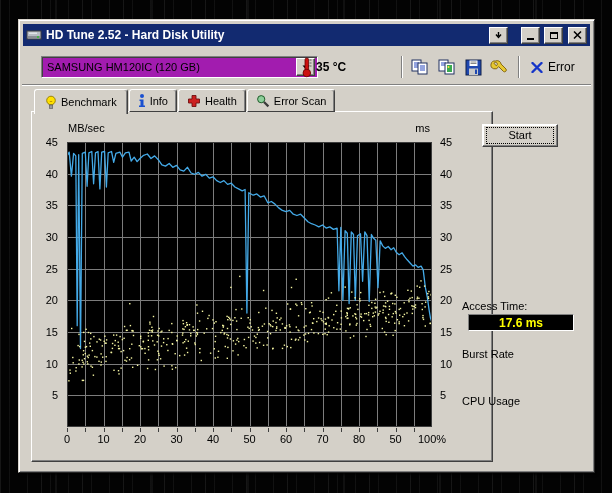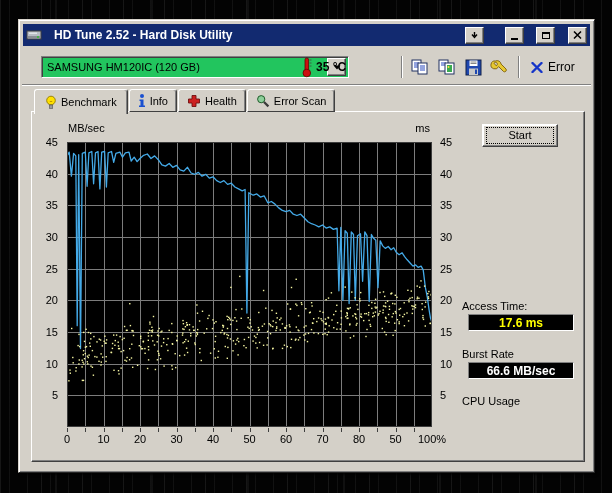--- a/index.html
+++ b/index.html
@@ -7,30 +7,30 @@
     font-family:"Liberation Sans",sans-serif;-webkit-font-smoothing:none;}
   .desktop::before{content:"";position:absolute;inset:0;
     background:
       repeating-linear-gradient(90deg, rgba(80,80,80,.25) 0 1px, transparent 1px 9px, rgba(100,100,100,.14) 9px 10px, transparent 10px 27px, rgba(70,70,70,.22) 27px 28px, transparent 28px 41px),
       repeating-linear-gradient(90deg, transparent 0 55px, rgba(130,130,130,.10) 55px 57px, transparent 57px 96px);}
   .window{position:absolute;left:18px;top:19px;width:575px;height:452px;background:#d4d0c8;
     border:1px solid;border-color:#d8d4cc #242424 #242424 #d8d4cc;
     box-shadow:inset 1px 1px 0 #ffffff, inset -1px -1px 0 #808080, 2px 2px 2px rgba(0,0,0,.7);}
   
   .titlebar{position:absolute;top:4px;left:4px;right:4px;height:22px;background:#122a70;
-    display:flex;align-items:center;padding:0 3px;gap:12px;}
+    display:flex;align-items:center;padding:0 3px;gap:4px;}
   .title{color:#fff;font-weight:bold;font-size:12px;flex:1;white-space:nowrap;overflow:hidden;}
   .tb-btn{width:17px;height:15px;background:#d4d0c8;border:1px solid;border-color:#fff #404040 #404040 #fff;
     box-shadow:inset -1px -1px 0 #808080;display:flex;align-items:center;justify-content:center;padding:0;cursor:default;}
   .tb-btn.tray{margin-right:9px;}
   .g-min{width:7px;height:2px;background:#000;margin-top:7px;}
   .g-max{width:8px;height:7px;border:1px solid #000;border-top-width:2px;box-sizing:border-box;}
   
   .toolbar{position:absolute;top:33px;left:4px;right:4px;height:28px;}
-  .combo{position:absolute;left:18px;top:3px;width:308px;height:22px;background:#22c55e;box-sizing:border-box;
+  .combo{position:absolute;left:18px;top:3px;width:277px;height:22px;background:#a21caf;box-sizing:border-box;
     border:1px solid;border-color:#808080 #fff #fff #808080;box-shadow:inset 1px 1px 0 #404040;
     display:flex;align-items:center;}
   .combo-text{flex:1;font-size:11px;color:#000;padding-left:5px;white-space:nowrap;overflow:hidden;}
   .combo-btn{width:17px;height:16px;margin-right:2px;background:#d4d0c8;border:1px solid;
     border-color:#fff #404040 #404040 #fff;box-shadow:inset -1px -1px 0 #808080;
     display:flex;align-items:center;justify-content:center;}
   .thermo{position:absolute;left:278px;top:3px;}
   .temp{position:absolute;left:293px;top:7px;font-size:12px;font-weight:bold;color:#000;}
   .vsep{position:absolute;top:3px;height:22px;width:0;border-left:1px solid #808080;border-right:1px solid #fff;}
   .tbtn{position:absolute;top:1px;width:26px;height:26px;background:transparent;border:1px solid transparent;
@@ -38,21 +38,21 @@
   .exit{position:absolute;top:1px;left:503px;height:26px;display:flex;align-items:center;gap:5px;
     background:transparent;border:1px solid transparent;font-size:12px;color:#000;padding:0 4px;}
   
   .hsep{position:absolute;top:64px;left:3px;right:3px;height:0;border-top:1px solid #808080;border-bottom:1px solid #fff;}
   .tabs{position:absolute;top:68px;left:15px;height:24px;display:flex;align-items:flex-end;z-index:4;}
   .tab{height:21px;display:flex;align-items:center;gap:4px;padding:0 8px;background:#d4d0c8;font-size:11px;color:#000;
     border:1px solid;border-color:#fff #404040 #404040 #fff;box-shadow:inset -1px 0 0 #808080;
     border-radius:3px 3px 0 0;margin-right:1px;}
   .tab.active{height:24px;margin-bottom:-2px;z-index:6;padding:0 10px;border-bottom:none;box-shadow:inset -1px 0 0 #808080;}
   
-  .content{position:absolute;top:91px;left:12px;width:554px;height:351px;background:#d4d0c8;box-sizing:border-box;
+  .content{position:absolute;top:91px;left:12px;width:462px;height:351px;background:#d4d0c8;box-sizing:border-box;
     border:1px solid;border-color:#fff #404040 #404040 #fff;box-shadow:inset -1px -1px 0 #808080;z-index:3;}
   .axis-unit{position:absolute;font-size:11px;color:#000;}
   #chart-svg{position:absolute;left:35px;top:30px;}
   .ylab{position:absolute;left:0;width:31px;box-sizing:border-box;text-align:right;padding-right:5px;
     font-size:11px;height:13px;line-height:13px;color:#000;}
   .ylab.r{left:404px;width:30px;text-align:left;padding-left:4px;}
   .xlab{position:absolute;width:36px;text-align:center;font-size:11px;color:#000;}
   .start{position:absolute;left:450px;top:12px;width:76px;height:23px;background:#d4d0c8;font-size:11px;color:#000;
     border:1px solid;border-color:#fff #404040 #404040 #fff;box-shadow:inset -1px -1px 0 #808080,inset 1px 1px 0 #fff;padding:0;}
   .start-inner{display:block;margin:2px 3px;border:1px dotted #000;padding:1px 0 2px;text-align:center;}
@@ -824,20 +824,17 @@
         <span class="start-inner">Start</span>
       </button>
 
 
       <div class="slabel" style="left:430px;top:188px;">Access Time:</div>
       <div class="vbox" style="left:436px;top:202px;">
           <span style="color: rgb(255, 255, 0);">17.6 ms</span>
         </div>
 
       <div class="slabel" style="left:430px;top:236px;">Burst Rate</div>
-      <div class="vbox" style="left:436px;top:250px;">
-          <span style="color: rgb(255, 255, 255);">66.6 MB/sec</span>
-        </div>
 
       <div class="slabel" style="left:430px;top:283px;">CPU Usage</div>
     </div>
   </div>
 </div>
 
 </body></html>

